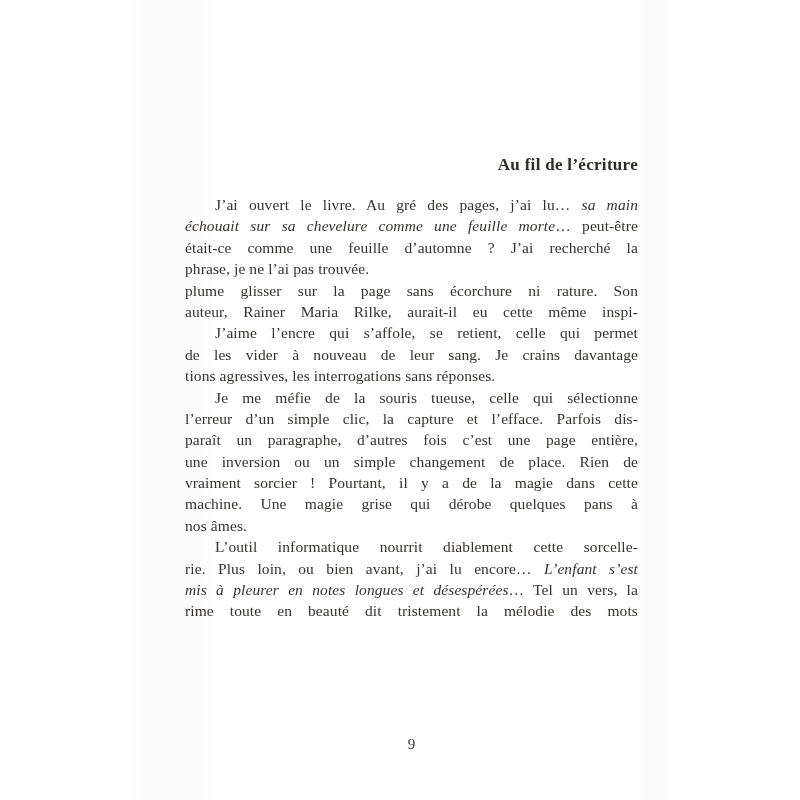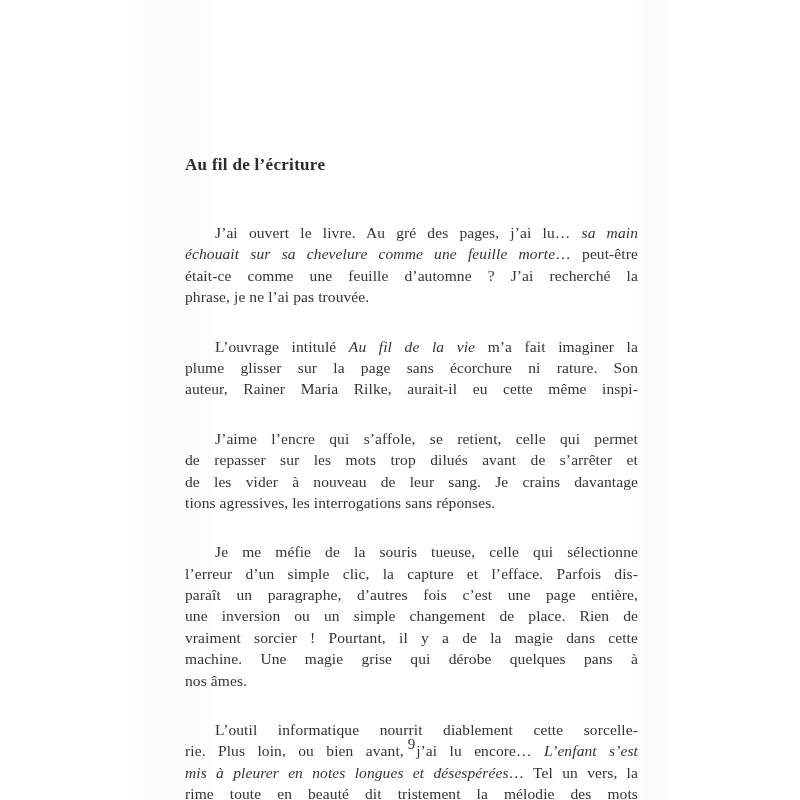--- a/index.html
+++ b/index.html
@@ -18,21 +18,21 @@
       linear-gradient(90deg, rgba(70,70,90,0) 636px, rgba(70,70,90,0.028) 650px, rgba(70,70,90,0.014) 662px, rgba(70,70,90,0) 674px);
     font-family: "Liberation Serif", "DejaVu Serif", serif;
     color: #363230;
     overflow: hidden;
   }
   .chapter-title {
     position: absolute;
     left: 185px;
     top: 154px;
     width: 453px;
-    text-align: left;
+    text-align: right;
     font-size: 17px;
     line-height: 21px;
     font-weight: bold;
     letter-spacing: 0.3px;
     color: #2e2b28;
   }
   .body-text {
     position: absolute;
     left: 185px;
     top: 194px;
@@ -44,21 +44,20 @@
     height: 21.4px;
     line-height: 21.4px;
     overflow: hidden;
     text-align: justify;
     text-align-last: justify;
     white-space: normal;
   }
   .text-line.indent {
     padding-left: 30px;
     width: 423px;
-    margin-top: 28px;
   }
   .text-line.lastline {
     text-align-last: left;
   }
   .run-italic {
     font-style: italic;
   }
   .page-number {
     position: absolute;
     left: 185px;
@@ -73,25 +72,23 @@
 <body>
 
 <div class="page">
   <div class="chapter-title">Au fil de l’écriture</div>
 
   <div class="body-text">
       <div class="text-line indent"><span class="run-roman">J’ai ouvert le livre. Au gré des pages, j’ai lu… </span><span class="run-italic">sa main</span></div>
       <div class="text-line"><span class="run-italic">échouait sur sa chevelure comme une feuille morte</span><span class="run-roman">… peut-être</span></div>
       <div class="text-line"><span class="run-roman">était-ce comme une feuille d’automne ? J’ai recherché la</span></div>
       <div class="text-line lastline"><span class="run-roman">phrase, je ne l’ai pas trouvée.</span></div>
-      <div class="text-line indent"><span class="run-roman">L’ouvrage intitulé </span><span class="run-italic">Au fil de la vie</span><span class="run-roman"> m’a fait imaginer la</span></div>
       <div class="text-line"><span class="run-roman">plume glisser sur la page sans écorchure ni rature. Son</span></div>
       <div class="text-line"><span class="run-roman">auteur, Rainer Maria Rilke, aurait-il eu cette même inspi-</span></div>
       <div class="text-line indent"><span class="run-roman">J’aime l’encre qui s’affole, se retient, celle qui permet</span></div>
-      <div class="text-line"><span class="run-roman">de repasser sur les mots trop dilués avant de s’arrêter et</span></div>
       <div class="text-line"><span class="run-roman">de les vider à nouveau de leur sang. Je crains davantage</span></div>
       <div class="text-line lastline"><span class="run-roman">tions agressives, les interrogations sans réponses.</span></div>
       <div class="text-line indent"><span class="run-roman">Je me méfie de la souris tueuse, celle qui sélectionne</span></div>
       <div class="text-line"><span class="run-roman">l’erreur d’un simple clic, la capture et l’efface. Parfois dis-</span></div>
       <div class="text-line"><span class="run-roman">paraît un paragraphe, d’autres fois c’est une page entière,</span></div>
       <div class="text-line"><span class="run-roman">une inversion ou un simple changement de place. Rien de</span></div>
       <div class="text-line"><span class="run-roman">vraiment sorcier ! Pourtant, il y a de la magie dans cette</span></div>
       <div class="text-line"><span class="run-roman">machine. Une magie grise qui dérobe quelques pans à</span></div>
       <div class="text-line lastline"><span class="run-roman">nos âmes.</span></div>
       <div class="text-line indent"><span class="run-roman">L’outil informatique nourrit diablement cette sorcelle-</span></div>

